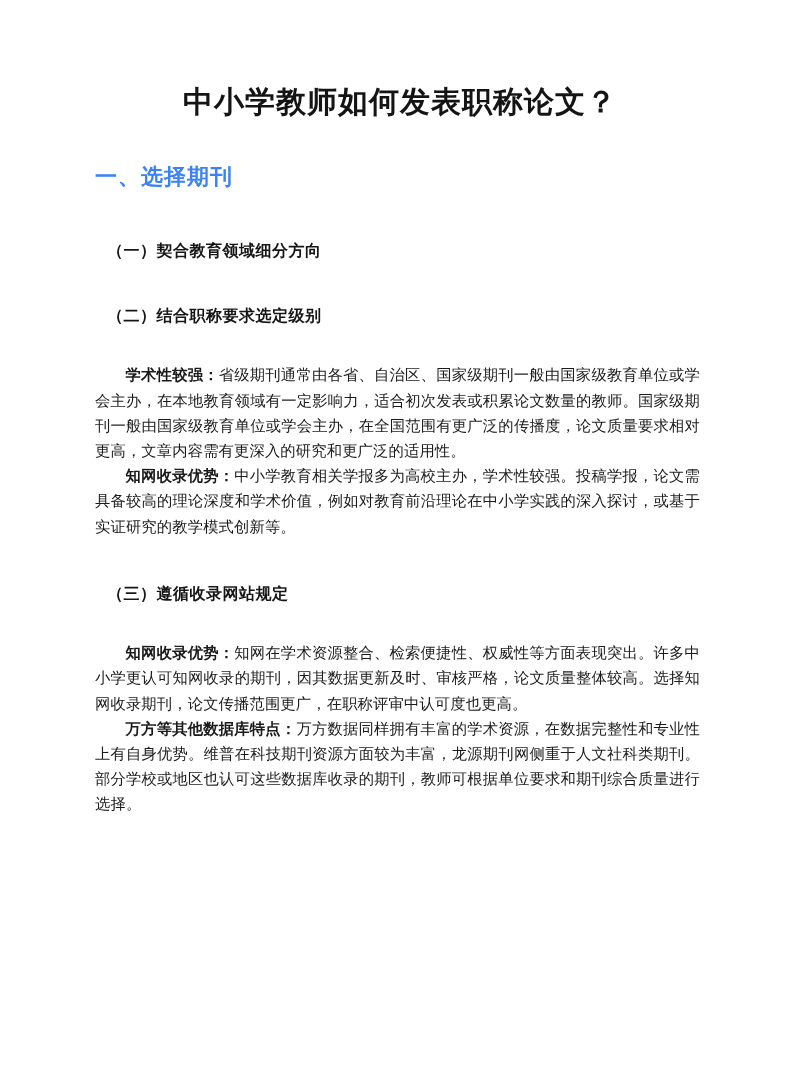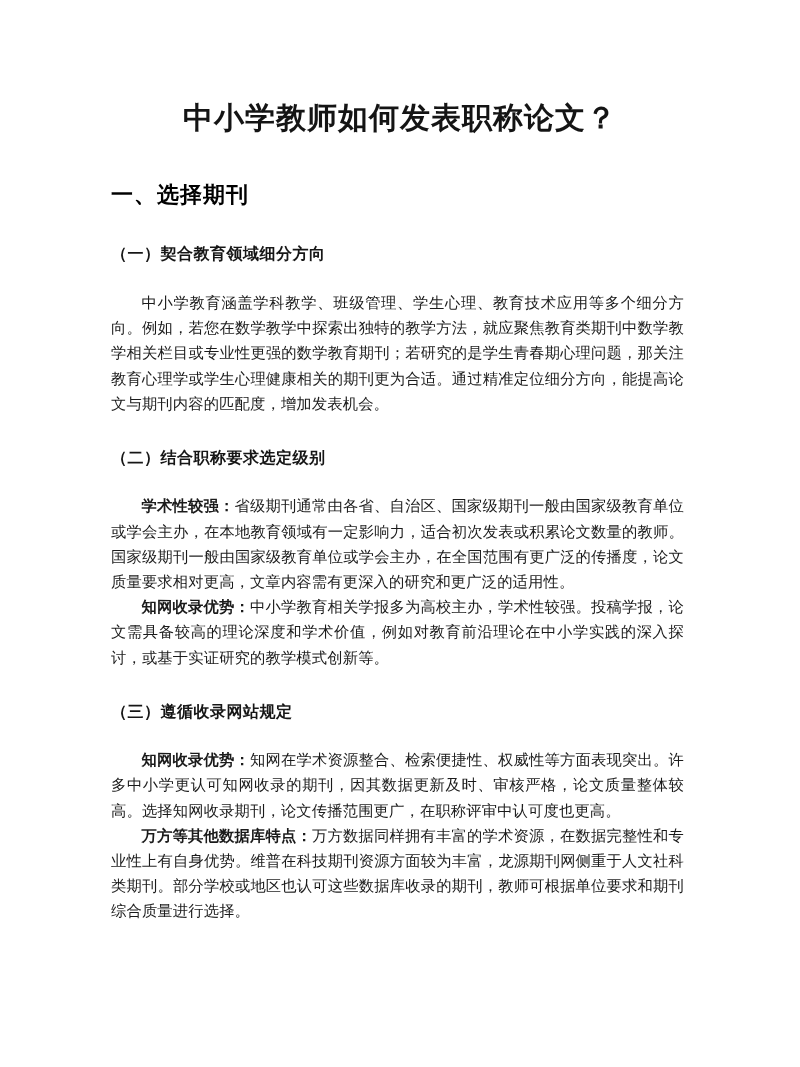--- a/index.html
+++ b/index.html
@@ -14,50 +14,50 @@
     color: #1a1a1a;
     position: relative;
     overflow: hidden;
   }
   .page {
     position: relative;
     width: 800px;
     height: 1067px;
     background: #ffffff;
     box-sizing: border-box;
-    padding: 16px;
+    padding: 0;
   }
   .doc-title {
     font-family: "DejaVu Serif", "Liberation Serif", serif;
     font-weight: bold;
     font-size: 30px;
     text-align: center;
     letter-spacing: 1px;
     color: #141414;
     margin: 0;
     padding-top: 84px;
     line-height: 1.2;
   }
   .h1-section {
-    font-family: Liberation Sans, sans-serif;
+    font-family: Liberation Mono, monospace;
     font-weight: bold;
     font-size: 22px;
-    color: #000000;
+    color: #3b82f6;
     margin: 0;
     padding-top: 45px;
     padding-left: 95px;
     letter-spacing: 1px;
     line-height: 1.3;
   }
   .h2-section {
-    font-family: Liberation Mono, monospace;
+    font-family: Liberation Sans, sans-serif;
     font-weight: bold;
     font-size: 16px;
     color: #161616;
-    margin: 0;
+    margin: 12px;
     padding-left: 95px;
     letter-spacing: 0.5px;
     line-height: 1.4;
   }
   .h2-gap-a { padding-top: 34px; }
   .h2-gap-b { padding-top: 31px; }
   .body-block {
     margin: 0;
     padding-left: 95px;
     padding-right: 100px;
@@ -83,25 +83,20 @@
 <body>
 
 <div class="page">
 
   <h1 class="doc-title" id="title-el">中小学教师如何发表职称论文？</h1>
 
   <h2 class="h1-section">一、选择期刊</h2>
 
   <h3 class="h2-section h2-gap-a">（一）契合教育领域细分方向</h3>
 
-  <div class="body-block gap-1">
-    <p class="para">
-      <span>中小学教育涵盖学科教学、班级管理、学生心理、教育技术应用等多个细分方向。例如，若您在数学教学中探索出独特的教学方法，就应聚焦教育类期刊中数学教学相关栏目或专业性更强的数学教育期刊；若研究的是学生青春期心理问题，那关注教育心理学或学生心理健康相关的期刊更为合适。通过精准定位细分方向，能提高论文与期刊内容的匹配度，增加发表机会。</span>
-    </p>
-  </div>
 
   <h3 class="h2-section h2-gap-b">（二）结合职称要求选定级别</h3>
 
   <div class="body-block gap-2">
     <p class="para">
       <span class="lead">学术性较强：</span><span>省级期刊通常由各省、自治区、国家级期刊一般由国家级教育单位或学会主办，在本地教育领域有一定影响力，适合初次发表或积累论文数量的教师。国家级期刊一般由国家级教育单位或学会主办，在全国范围有更广泛的传播度，论文质量要求相对更高，文章内容需有更深入的研究和更广泛的适用性。</span>
     </p>
     <p class="para">
       <span class="lead">知网收录优势：</span><span>中小学教育相关学报多为高校主办，学术性较强。投稿学报，论文需具备较高的理论深度和学术价值，例如对教育前沿理论在中小学实践的深入探讨，或基于实证研究的教学模式创新等。</span>
     </p>

